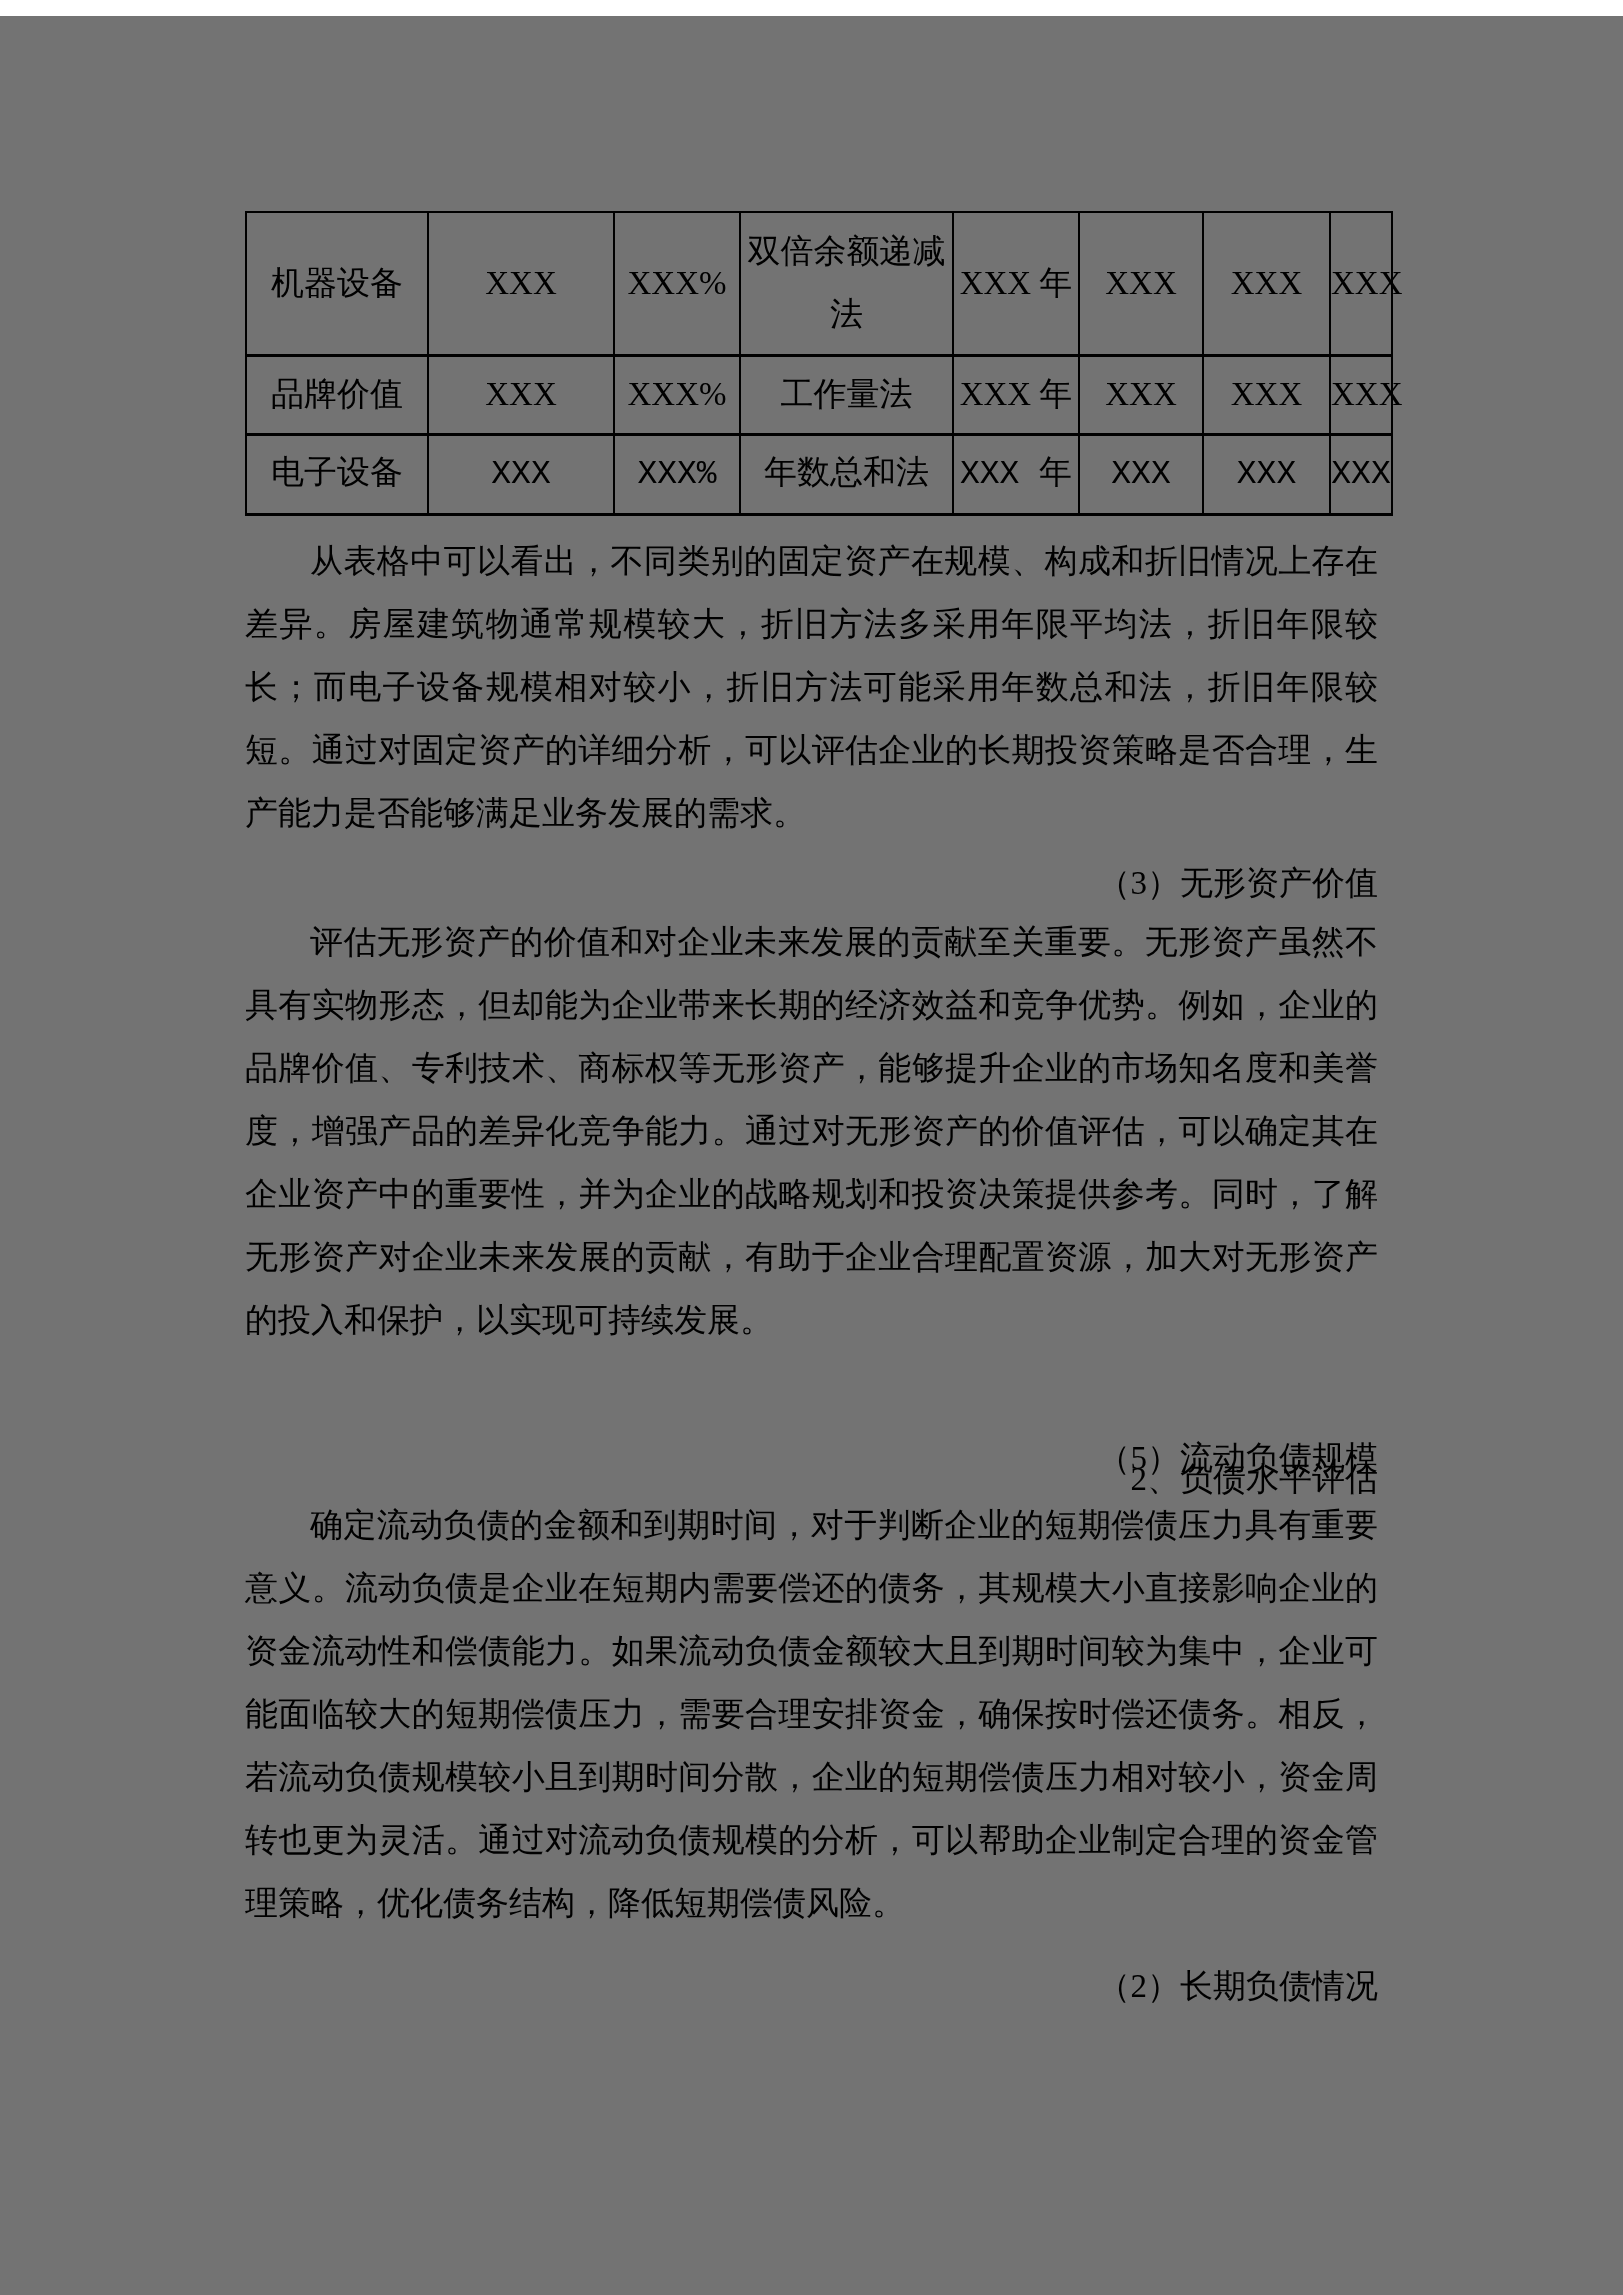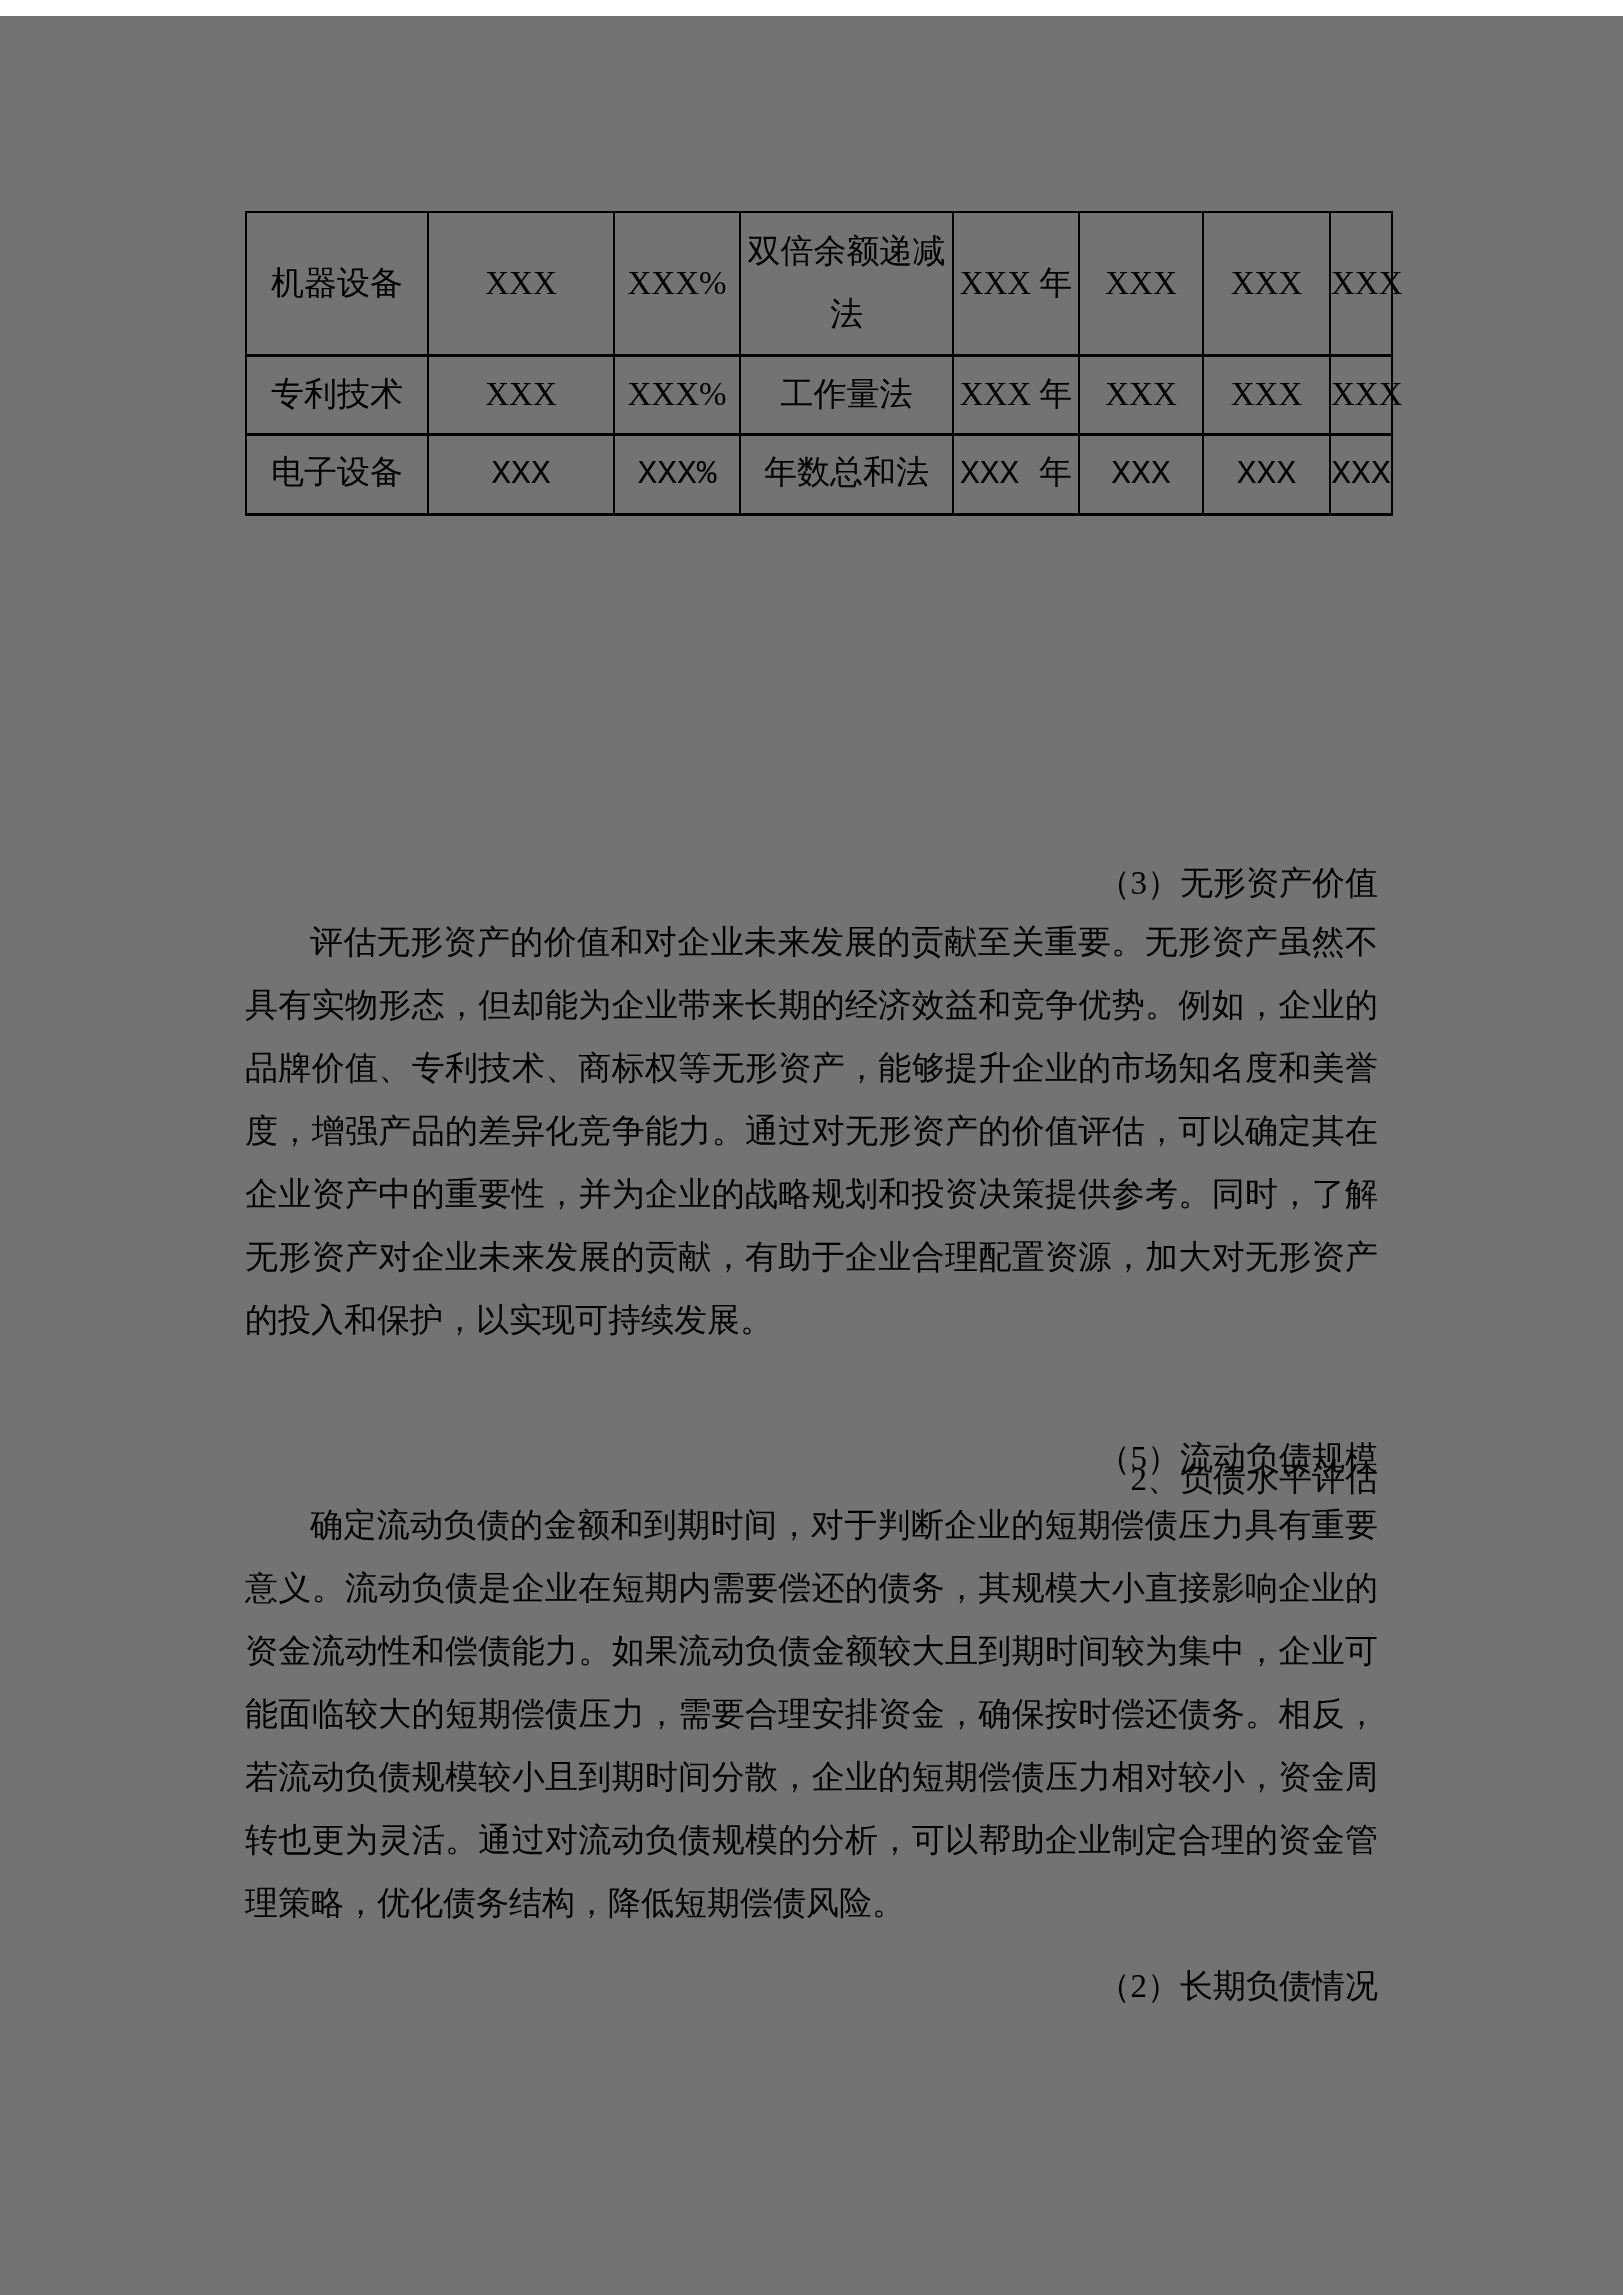--- a/index.html
+++ b/index.html
@@ -78,21 +78,21 @@
           <td>机器设备</td>
           <td>XXX</td>
           <td>XXX%</td>
           <td>双倍余额递减法</td>
           <td>XXX 年</td>
           <td>XXX</td>
           <td>XXX</td>
           <td>XXX</td>
         </tr>
         <tr>
-          <td>专利技术</td>
+          <td>品牌价值</td>
           <td>XXX</td>
           <td>XXX%</td>
           <td>工作量法</td>
           <td>XXX 年</td>
           <td>XXX</td>
           <td>XXX</td>
           <td>XXX</td>
         </tr>
         <tr>
           <td>电子设备</td>
@@ -100,20 +100,27 @@
           <td>XXX%</td>
           <td>年数总和法</td>
           <td>XXX 年</td>
           <td>XXX</td>
           <td>XXX</td>
           <td>XXX</td>
         </tr>
       </tbody>
   </table>
 
+  <div class="para" style="top:514px">
+      <div class="line first">从表格中可以看出，不同类别的固定资产在规模、构成和折旧情况上存在</div>
+      <div class="line">差异。房屋建筑物通常规模较大，折旧方法多采用年限平均法，折旧年限较</div>
+      <div class="line">长；而电子设备规模相对较小，折旧方法可能采用年数总和法，折旧年限较</div>
+      <div class="line">短。通过对固定资产的详细分析，可以评估企业的长期投资策略是否合理，生</div>
+      <div class="line last">产能力是否能够满足业务发展的需求。</div>
+    </div>
 
   <div class="heading" style="top:836px">（3）无形资产价值</div>
 
   <div class="para" style="top:895px">
       <div class="line first">评估无形资产的价值和对企业未来发展的贡献至关重要。无形资产虽然不</div>
       <div class="line">具有实物形态，但却能为企业带来长期的经济效益和竞争优势。例如，企业的</div>
       <div class="line">品牌价值、专利技术、商标权等无形资产，能够提升企业的市场知名度和美誉</div>
       <div class="line">度，增强产品的差异化竞争能力。通过对无形资产的价值评估，可以确定其在</div>
       <div class="line">企业资产中的重要性，并为企业的战略规划和投资决策提供参考。同时，了解</div>
       <div class="line">无形资产对企业未来发展的贡献，有助于企业合理配置资源，加大对无形资产</div>

